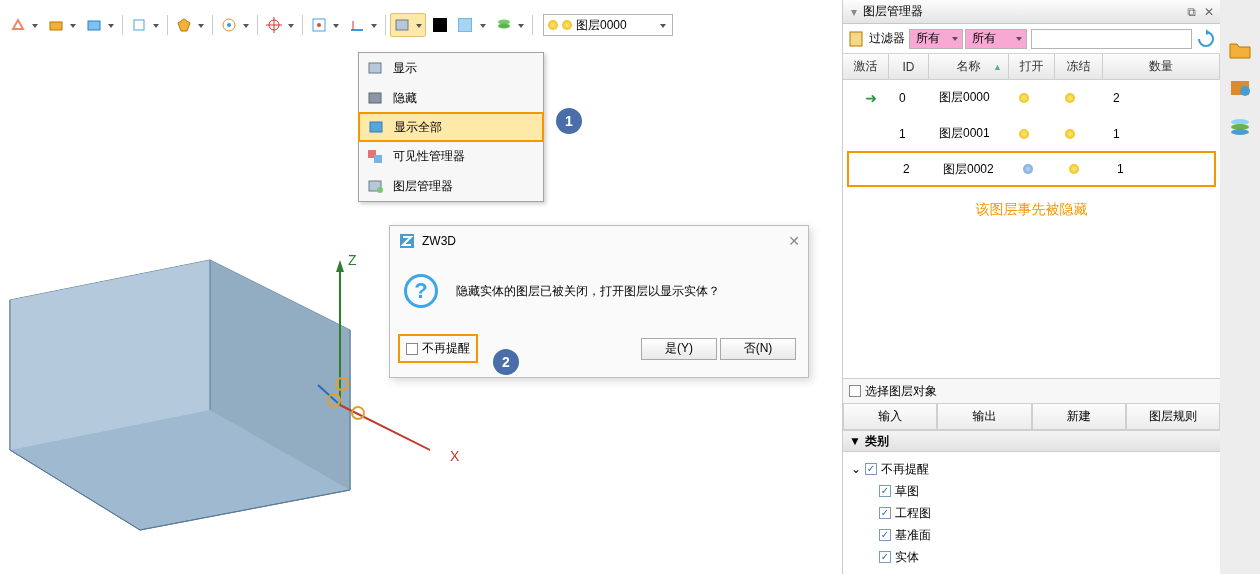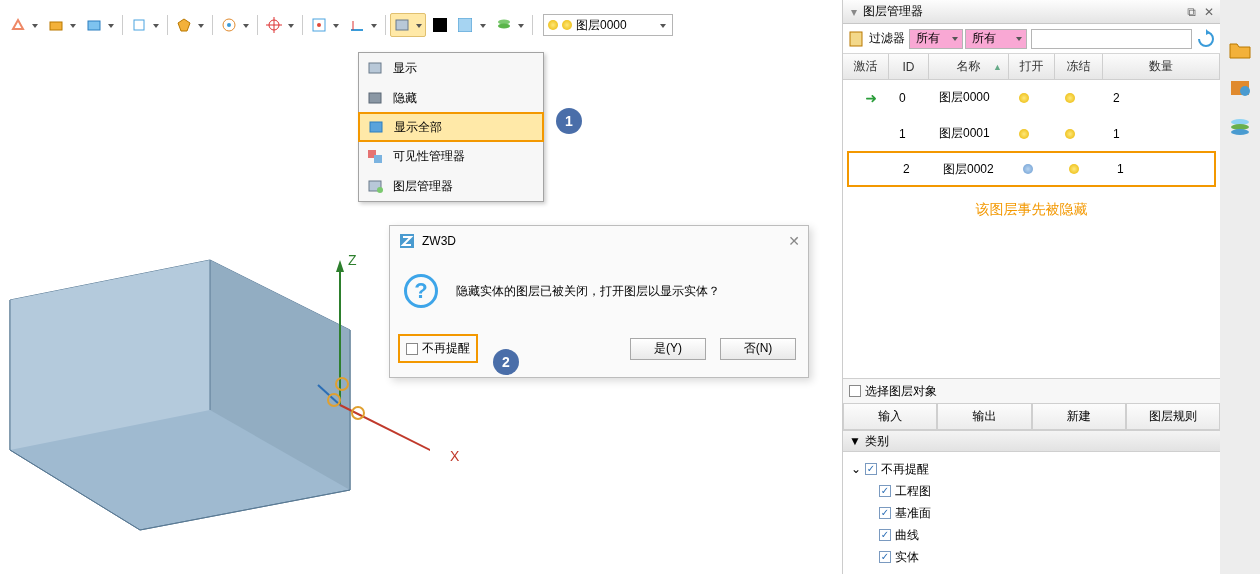--- a/index.html
+++ b/index.html
@@ -213,21 +213,21 @@
   </div>
   <div class="dlg-body">
     <div class="dlg-q">?</div>
     <span>隐藏实体的图层已被关闭，打开图层以显示实体？</span>
   </div>
   <div class="dlg-foot">
     <label class="dlg-check">
       <span style="width:12px;height:12px;border:1px solid #888;display:inline-block;background:#fff"></span>
       <span>不再提醒</span>
     </label>
-    <div style="display:flex;gap:14px">
+    <div style="display:flex;gap:3px">
       <div class="dbtn">
           <span>是(Y)</span>
         </div>
       <div class="dbtn">
           <span>否(N)</span>
         </div>
     </div>
   </div>
 </div>
 <div class="callout" style="left:493px;top:349px">2</div>
@@ -327,39 +327,39 @@
         </div>
       <div class="pbtn">
           <span>新建</span>
         </div>
       <div class="pbtn">
           <span>图层规则</span>
         </div>
     </div>
     <div class="cat-head">
         <span>▼</span>
-        <span style="font-weight:normal">类别</span>
+        <span style="font-weight:bold">类别</span>
       </div>
     <div class="tree">
       <div class="tree-item">
           <span style="width:10px">⌄</span>
           <span class="chk"></span>
           <span>不再提醒</span>
         </div>
       <div class="tree-item child">
           <span class="chk"></span>
+          <span>草图</span>
+        </div>
+      <div class="tree-item child">
+          <span class="chk"></span>
           <span>工程图</span>
         </div>
       <div class="tree-item child">
           <span class="chk"></span>
           <span>基准面</span>
-        </div>
-      <div class="tree-item child">
-          <span class="chk"></span>
-          <span>曲线</span>
         </div>
       <div class="tree-item child">
           <span class="chk"></span>
           <span>实体</span>
         </div>
     </div>
   </div>
   <div class="panel-side">
     <svg width="24" height="20">
         <path d="M2 4 L9 4 L11 7 L22 7 L22 18 L2 18 Z" fill="#f3b13a" stroke="#b97800"></path>

